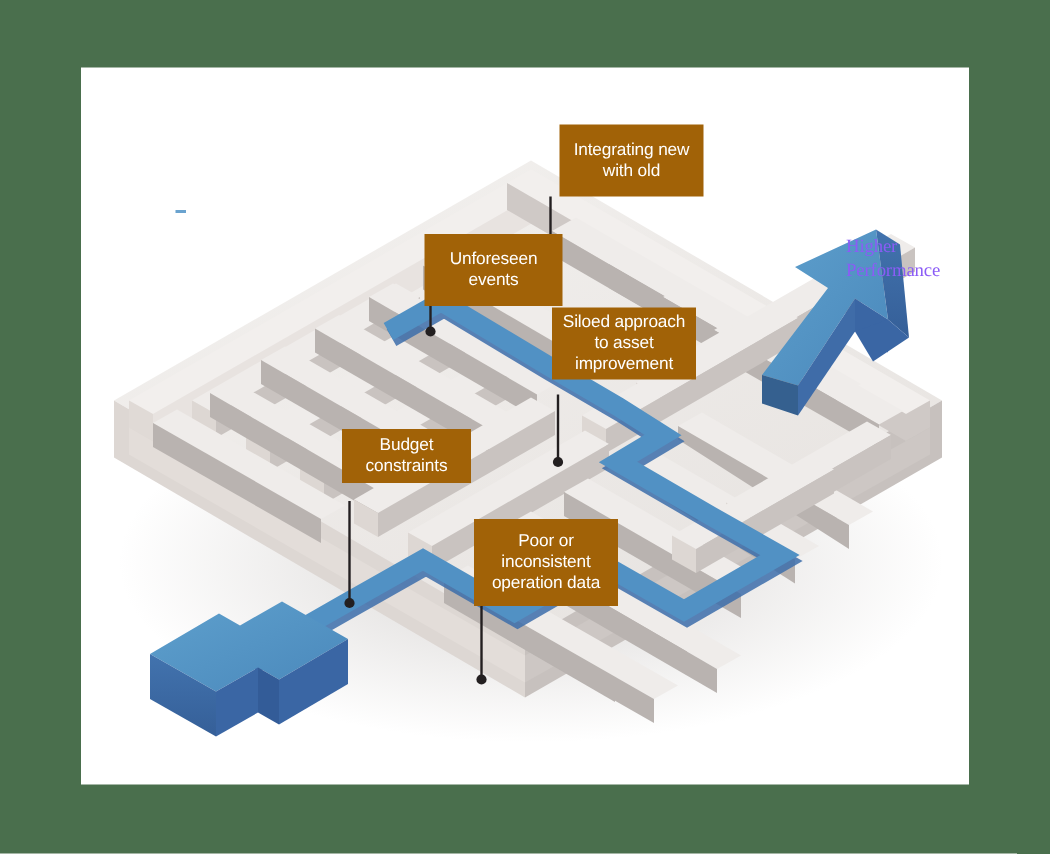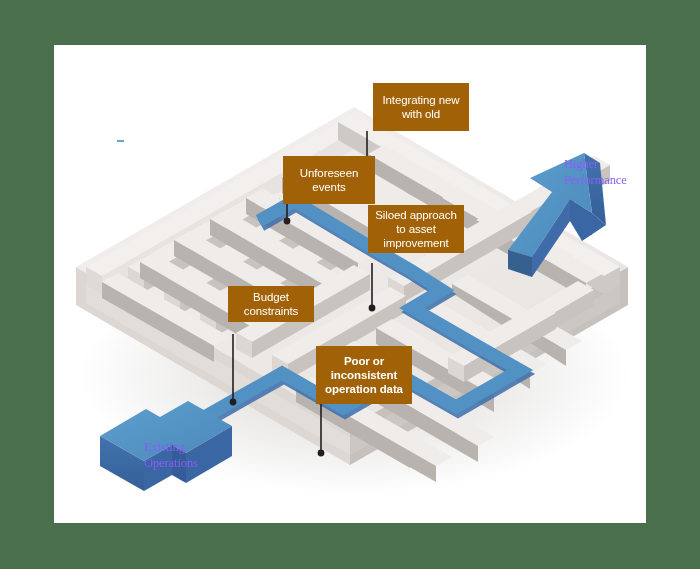--- a/index.html
+++ b/index.html
@@ -55,21 +55,21 @@
     font-size: 12.5px;
     line-height: 1.25;
     text-align: left;
     white-space: pre-line;
     letter-spacing: -0.1px;
   }
   #cb-integrating { left: 319px; top: 38px; width: 96px; height: 48px; }
   #cb-unforeseen  { left: 229px; top: 100px; width: 92px; height: 48px; margin-top: 11px; }
   #cb-siloed      { left: 314px; top: 160px; width: 96px; height: 48px; }
   #cb-budget      { left: 174px; top: 241px; width: 86px; height: 36px; }
-  #cb-poordata    { left: 262px; top: 301px; width: 96px; height: 58px; font-weight: bold; }
+  #cb-poordata    { left: 262px; top: 301px; width: 96px; height: 58px; }
   #lbl-higher     { left: 510px; top: 112px; width: 110px; }
   #lbl-existing   { left: 90px; top: 395px; width: 110px; }
 </style>
 </head>
 <body>
 
 <div id="stage">
 
   <div id="canvas-area">
 
@@ -272,17 +272,15 @@
     <div class="callout-box" id="cb-budget">Budget
 constraints</div>
 
     <div class="callout-box" id="cb-poordata">Poor or
 inconsistent
 operation data</div>
 
     <div class="outer-label" id="lbl-higher">Higher
 Performance</div>
 
-    <div class="outer-label" id="lbl-existing">Existing
-Operations</div>
 
   </div>
 </div>
 
 </body></html>

